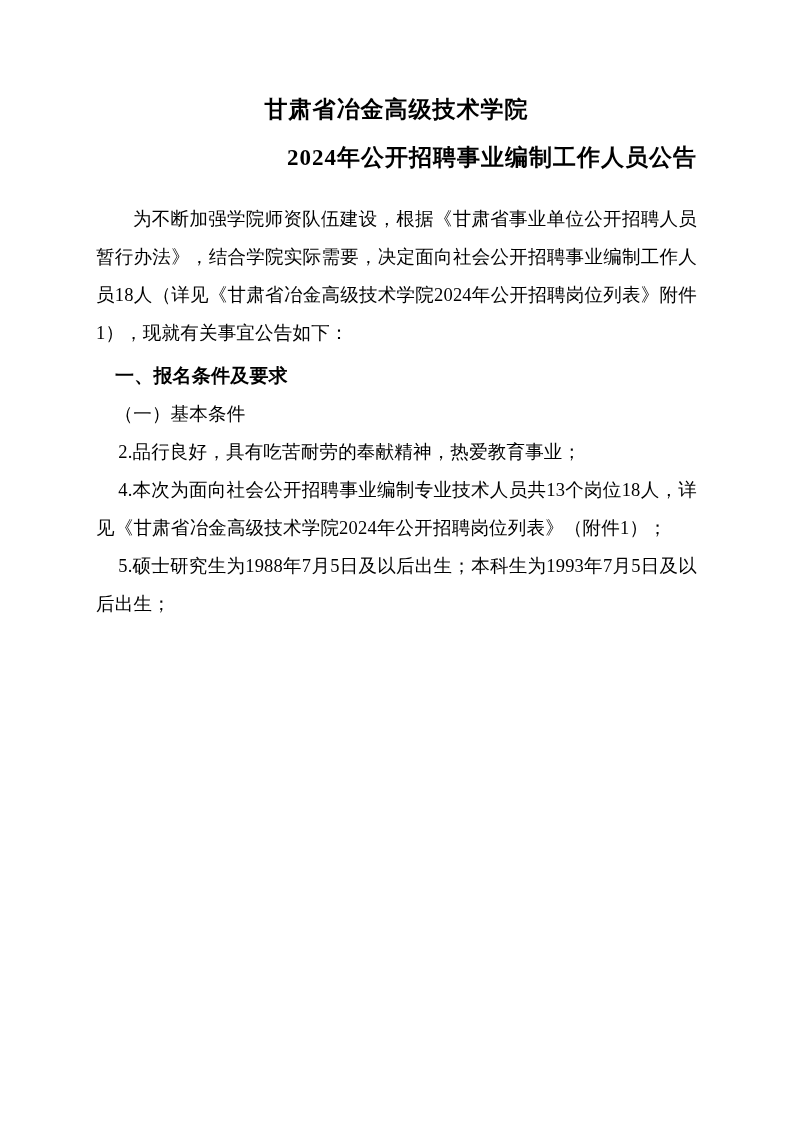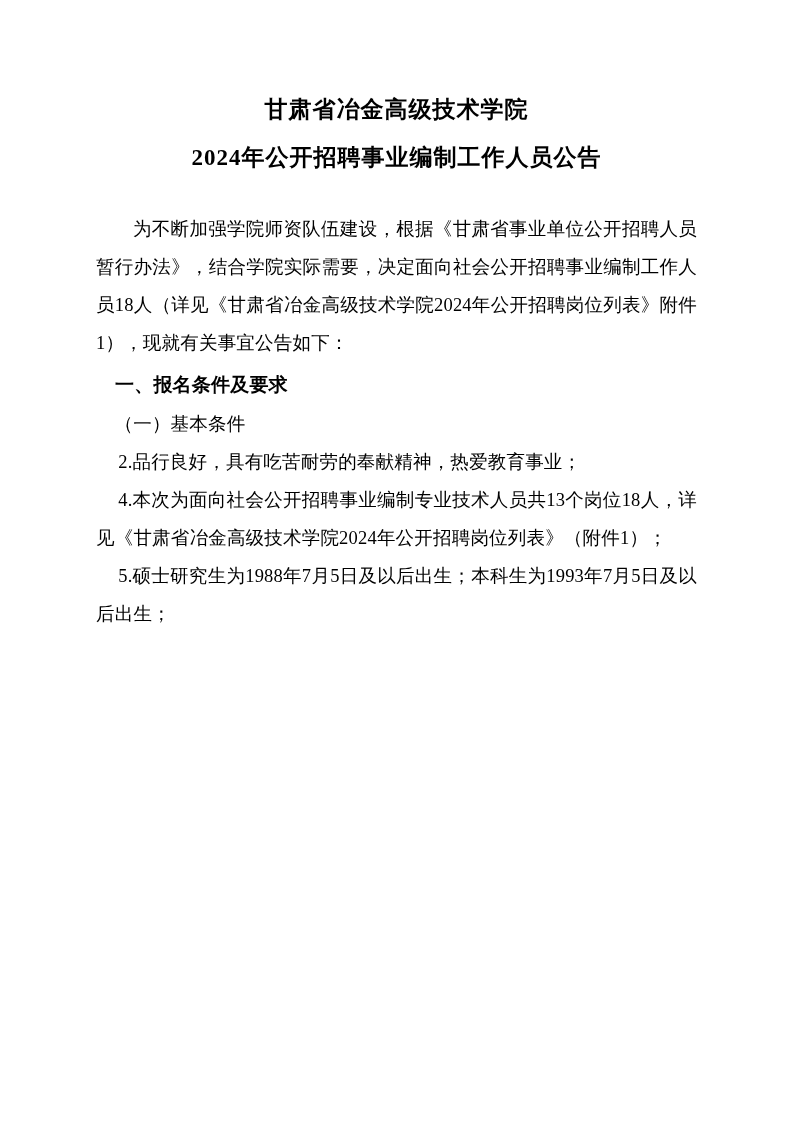--- a/index.html
+++ b/index.html
@@ -28,41 +28,41 @@
     letter-spacing: 1px;
     line-height: 1.55;
     margin: 0;
   }
   .doc-title .line1 {
     display: block;
     margin-bottom: 12px;
   }
   .doc-title .line2 {
     display: block;
+    text-align: right;
   }
   .body-block {
-    margin-top: 36px;
+    margin-top: 26px;
   }
   p.para {
     font-size: 18.5px;
     line-height: 2.05;
     margin: 0;
     text-align: justify;
     text-justify: inter-ideograph;
     letter-spacing: 0.2px;
   }
   p.indent2 {
     text-indent: 2em;
   }
   p.heading1 {
     font-weight: bold;
     text-indent: 1em;
     font-size: 19px;
     margin-top: 4px;
-    font-family: Liberation Mono, monospace;
   }
   p.heading2 {
     text-indent: 1em;
     font-size: 18.5px;
   }
   p.item {
     text-indent: 1.2em;
   }
 </style>
 </head>

